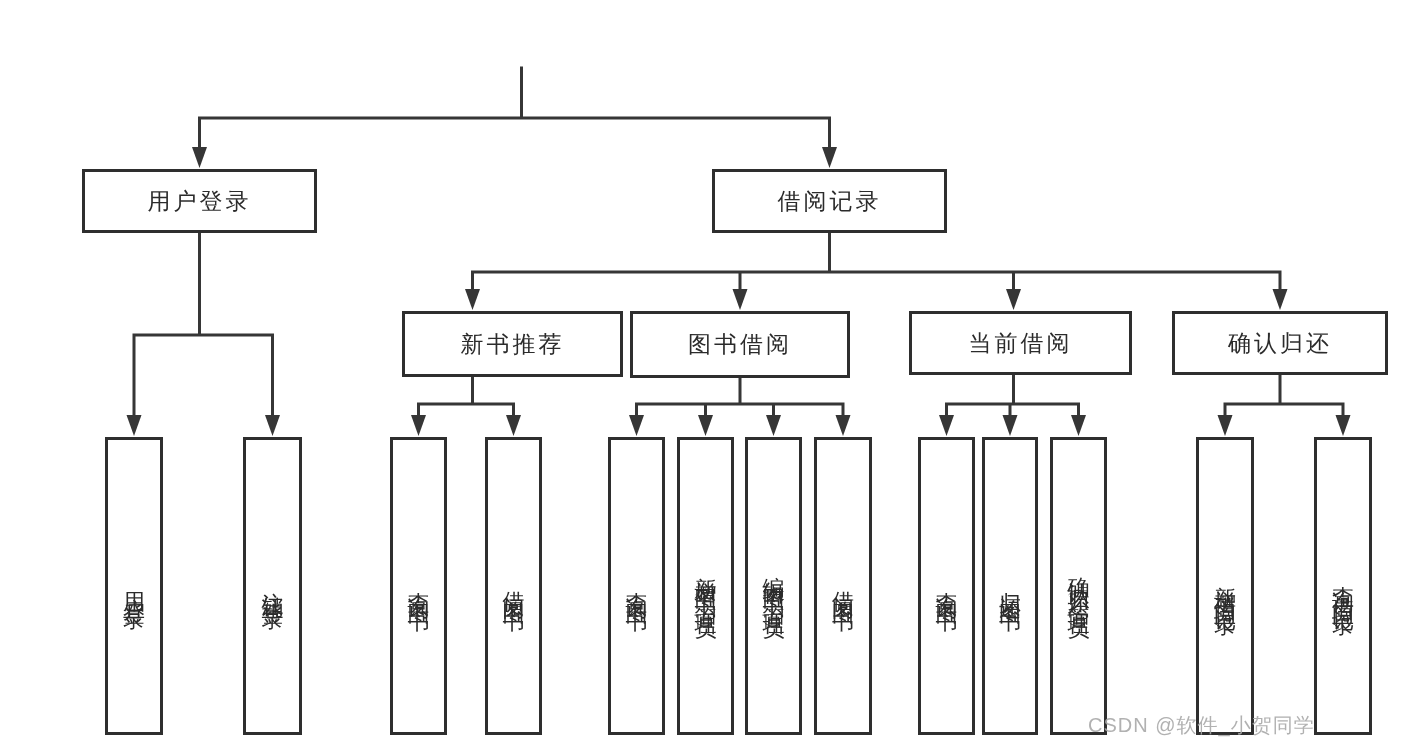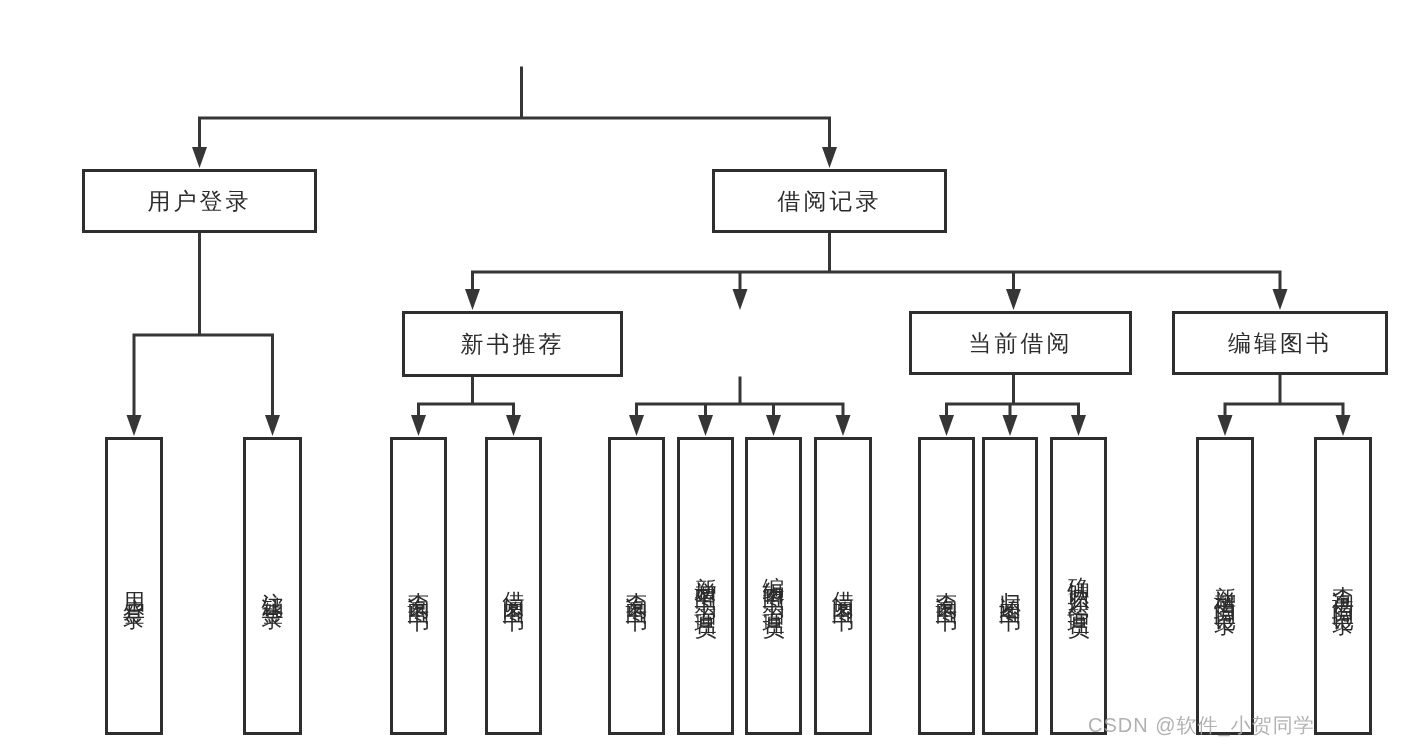--- a/index.html
+++ b/index.html
@@ -107,25 +107,28 @@
   <div class="hbox" style="left:82px;top:169px;width:235px;height:64px;">
     <span class="label">用户登录</span>
   </div>
   <div class="hbox" style="left:712px;top:169px;width:235px;height:64px;">
     <span class="label">借阅记录</span>
   </div>
 
   <div class="hbox" style="left:362px;top:311px;width:221px;height:66px;margin-left:40px;">
     <span class="label">新书推荐</span>
   </div>
+  <div class="hbox" style="left:630px;top:311px;width:220px;height:67px;">
+    <span class="label">图书借阅</span>
+  </div>
   <div class="hbox" style="left:902px;top:311px;width:223px;height:64px;margin-left:7px;">
     <span class="label">当前借阅</span>
   </div>
   <div class="hbox" style="left:1172px;top:311px;width:216px;height:64px;">
-    <span class="label">编辑图书</span>
+    <span class="label">确认归还</span>
   </div>
 
   <div class="vbox" style="left:105px;top:437px;width:58px;height:298px;">
     <span class="label">用户登录</span>
   </div>
   <div class="vbox" style="left:243px;top:437px;width:59px;height:298px;">
     <span class="label">注销登录</span>
   </div>
 
   <div class="vbox" style="left:390px;top:437px;width:57px;height:298px;">

